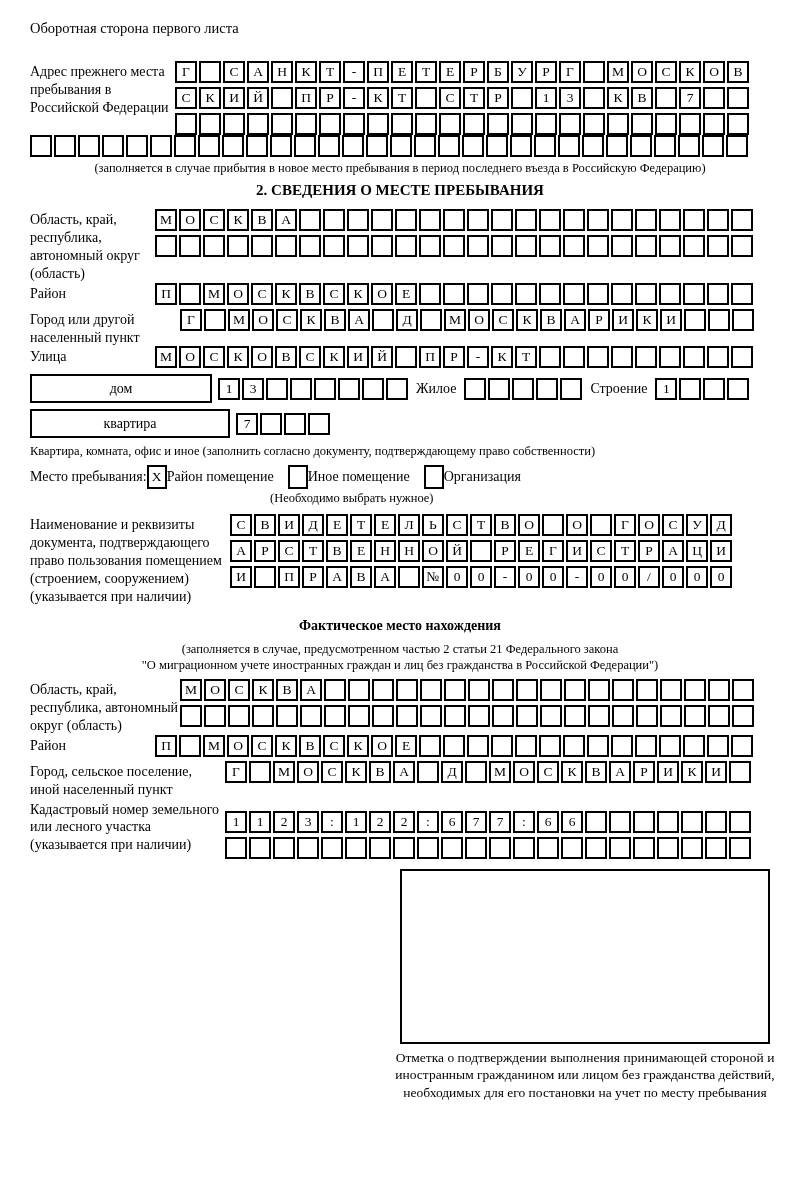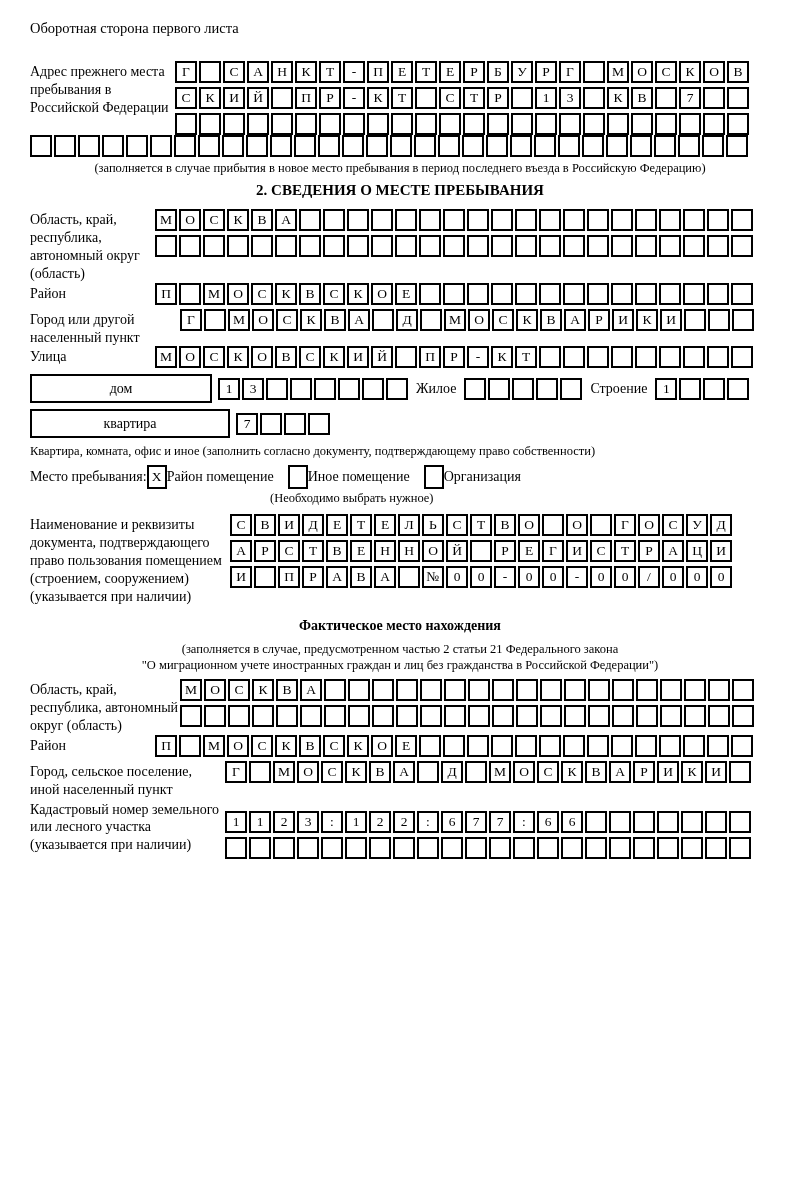--- a/index.html
+++ b/index.html
@@ -627,14 +627,18 @@
           <span class="cell"></span>
           <span class="cell"></span>
           <span class="cell"></span>
           <span class="cell"></span>
           <span class="cell"></span>
           <span class="cell"></span>
         </div>
     </div>
   </div>
 
+  <div class="stamp-wrap">
+    <div class="stamp-box"></div>
+    <div class="stamp-caption">Отметка о подтверждении выполнения принимающей стороной и иностранным гражданином или лицом без гражданства действий, необходимых для его постановки на учет по месту пребывания</div>
+  </div>
 
 </div>
 
 </body></html>

